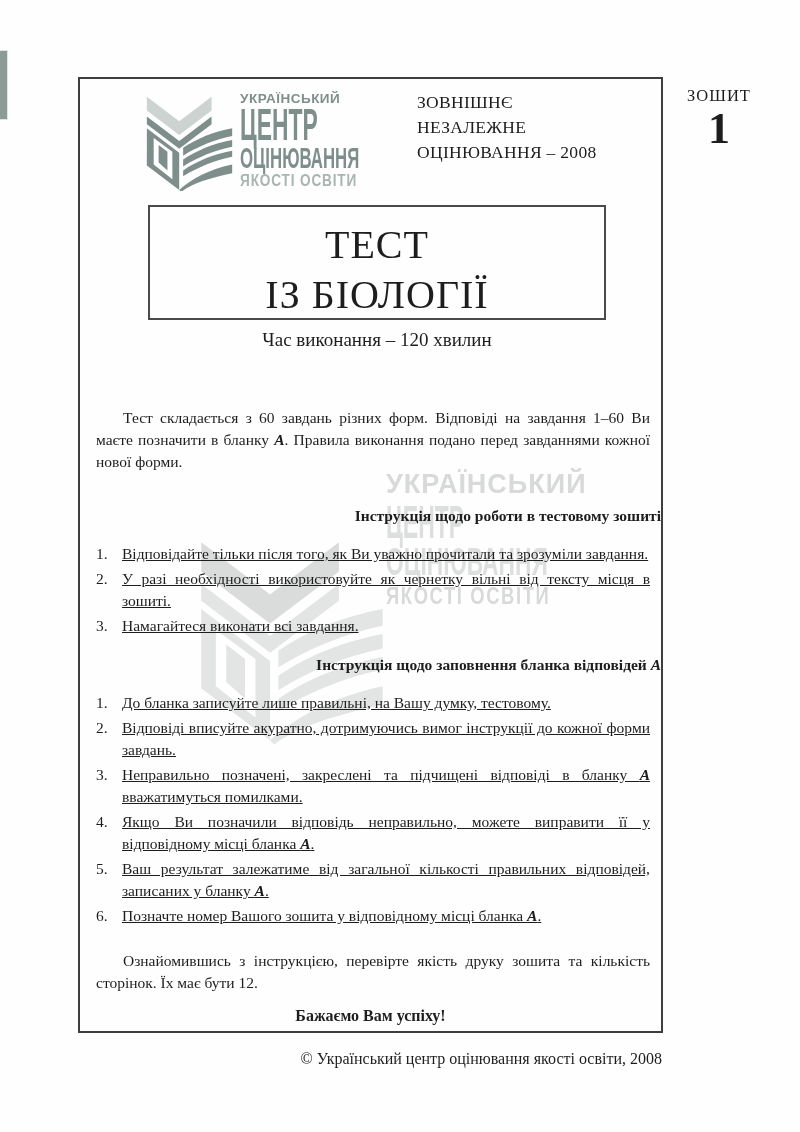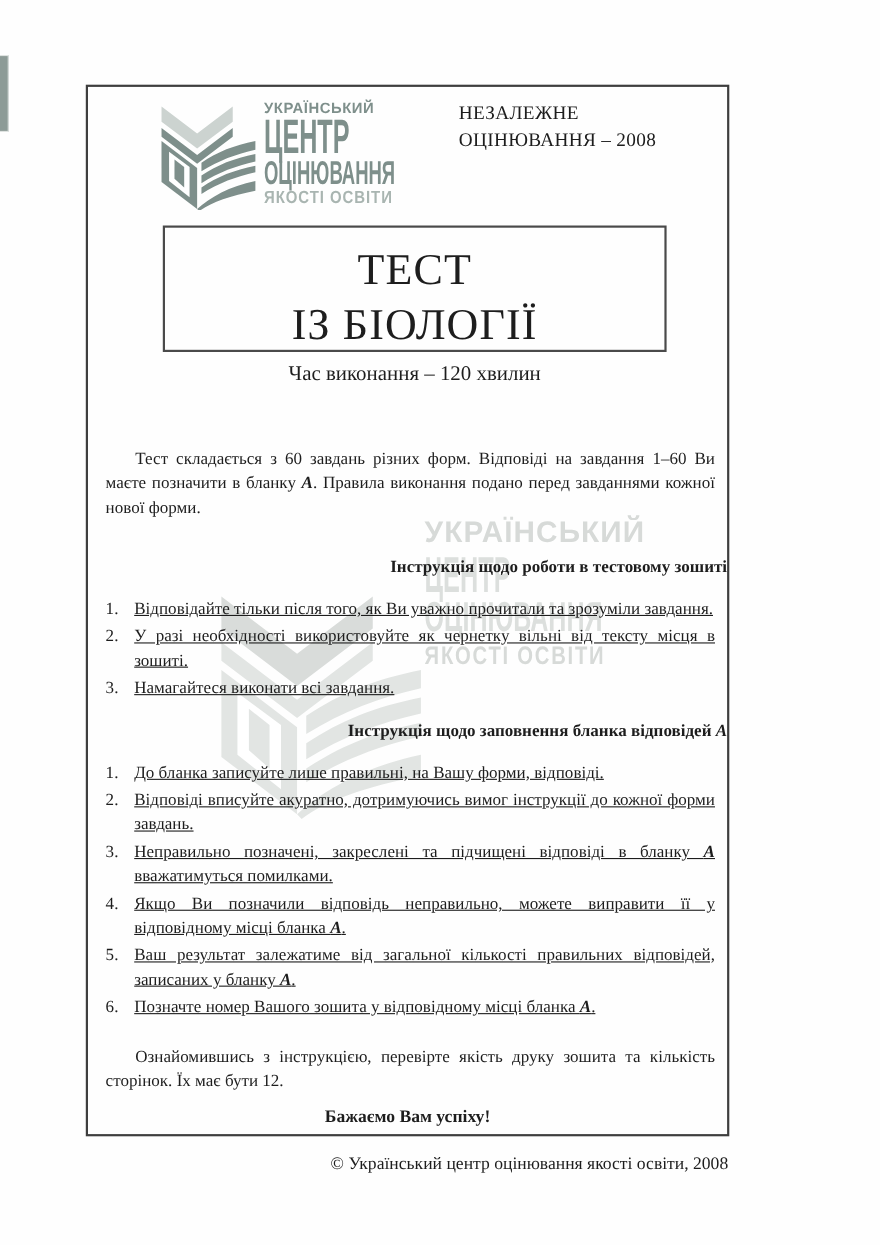--- a/index.html
+++ b/index.html
@@ -58,20 +58,24 @@
   .wish{position:absolute;left:0;top:928px;width:100%;text-align:center;font-weight:bold;font-size:16px;}
   .footer{position:absolute;left:0;right:138px;top:1050px;text-align:right;font-size:16px;}
 </style>
 </head>
 <body>
 
 <div class="page">
 
   <div class="side-tab"></div>
 
+  <div class="zoshit">
+    <div class="zoshit-label">ЗОШИТ</div>
+    <div class="zoshit-number">1</div>
+  </div>
 
   <div class="main-box">
 
     <div class="watermark">
       <svg class="wm-icon" viewBox="0 0 94 104" aria-hidden="true">
         <path d="M3 8 L36 33 L69 8 L69 22 L36 47 L3 22 Z" fill="#d9dcda"></path>
         <path d="M3 28 L36 53 L69 28 L69 36 L36 61 L3 36 Z" fill="#e2e5e3"></path>
         <path d="M3 40 L36 65 L36 103 L3 78 Z" fill="#e2e5e3"></path>
         <path d="M10 50 L29 64 L29 92 L10 77 Z" fill="#ffffff"></path>
         <path d="M15 57 L24 64 L24 83 L15 75 Z" fill="#e2e5e3"></path>
@@ -104,20 +108,21 @@
         </svg>
         <div class="logo-text">
           <div class="lg1">УКРАЇНСЬКИЙ</div>
           <div class="lg2">ЦЕНТР</div>
           <div class="lg3">ОЦІНЮВАННЯ</div>
           <div class="lg4">ЯКОСТІ ОСВІТИ</div>
         </div>
       </div>
 
       <div class="exam-heading">
+        <div>ЗОВНІШНЄ</div>
         <div>НЕЗАЛЕЖНЕ</div>
         <div>ОЦІНЮВАННЯ – 2008</div>
       </div>
 
       <div class="title-box">
         <div class="tb1">ТЕСТ</div>
         <div class="tb2">ІЗ БІОЛОГІЇ</div>
         <div class="tb3">Час виконання – 120 хвилин</div>
       </div>
 
@@ -136,21 +141,21 @@
         <div class="row">
           <span class="num">3.</span>
           <span class="txt"><span>Намагайтеся виконати всі завдання.</span><span class="blank-a"></span><span></span></span>
         </div>
       </div>
 
       <div class="sec-heading sec2"><span>Інструкція щодо заповнення бланка відповідей </span><span class="blank-a">А</span></div>
       <div class="num-list list2">
         <div class="row">
           <span class="num">1.</span>
-          <span class="txt"><span>До бланка записуйте лише правильні, на Вашу форми, відповіді.</span><span class="blank-a"></span><span></span></span>
+          <span class="txt"><span>До бланка записуйте лише правильні, на Вашу думку, тестовому.</span><span class="blank-a"></span><span></span></span>
         </div>
         <div class="row">
           <span class="num">2.</span>
           <span class="txt"><span>Відповіді вписуйте акуратно, дотримуючись вимог інструкції до кожної форми завдань.</span><span class="blank-a"></span><span></span></span>
         </div>
         <div class="row">
           <span class="num">3.</span>
           <span class="txt"><span>Неправильно позначені, закреслені та підчищені відповіді в бланку </span><span class="blank-a">А</span><span> вважатимуться помилками.</span></span>
         </div>
         <div class="row">

